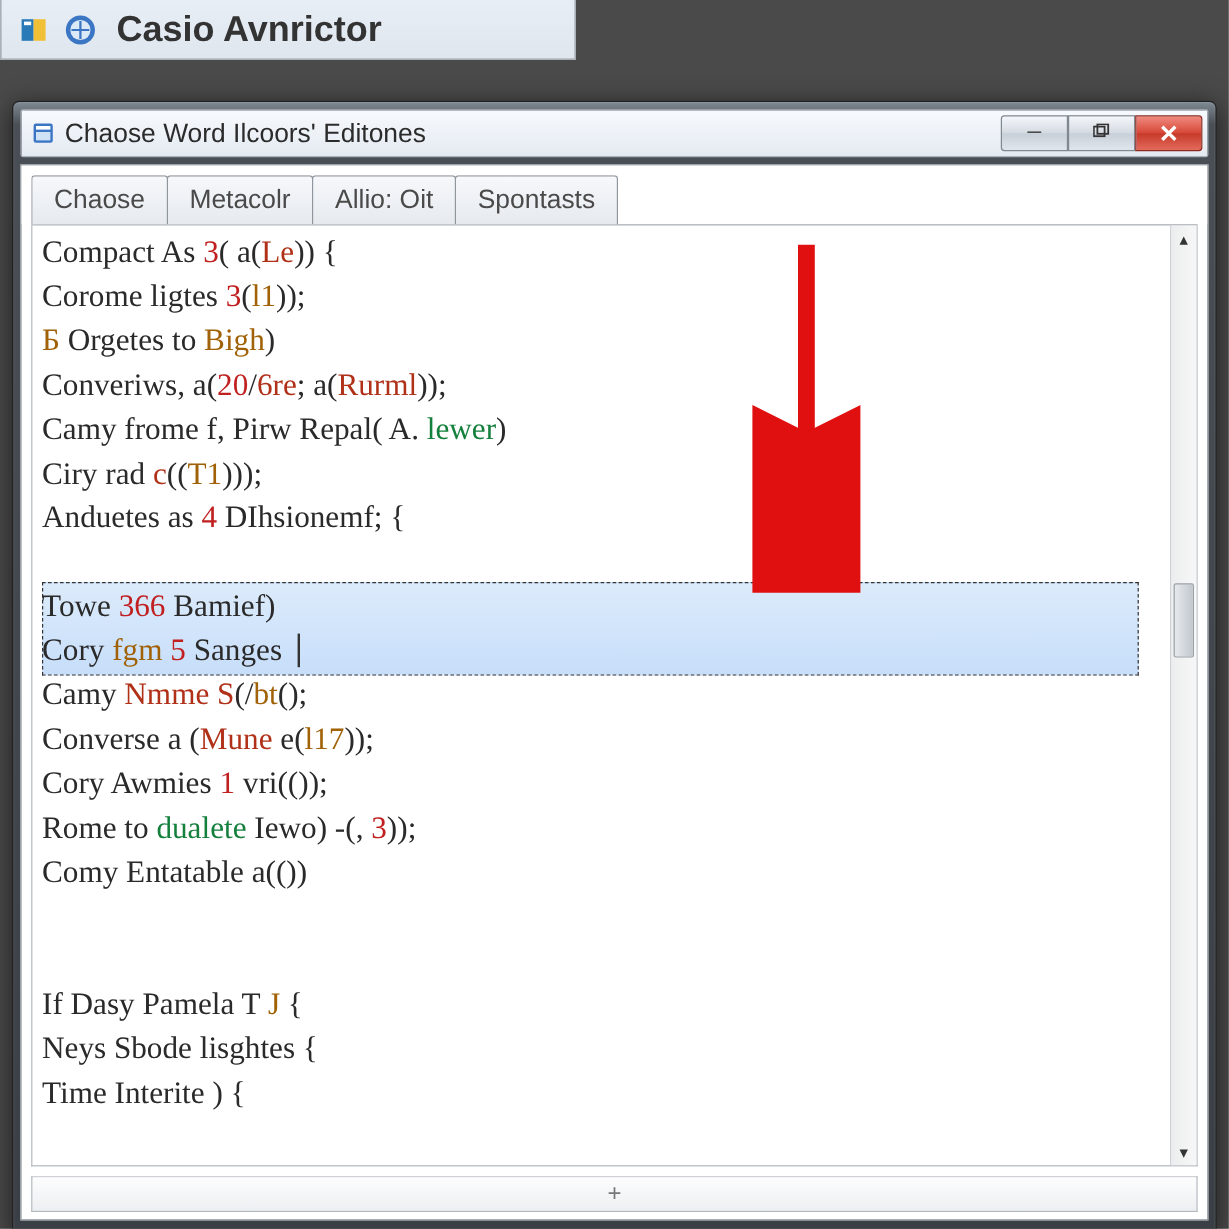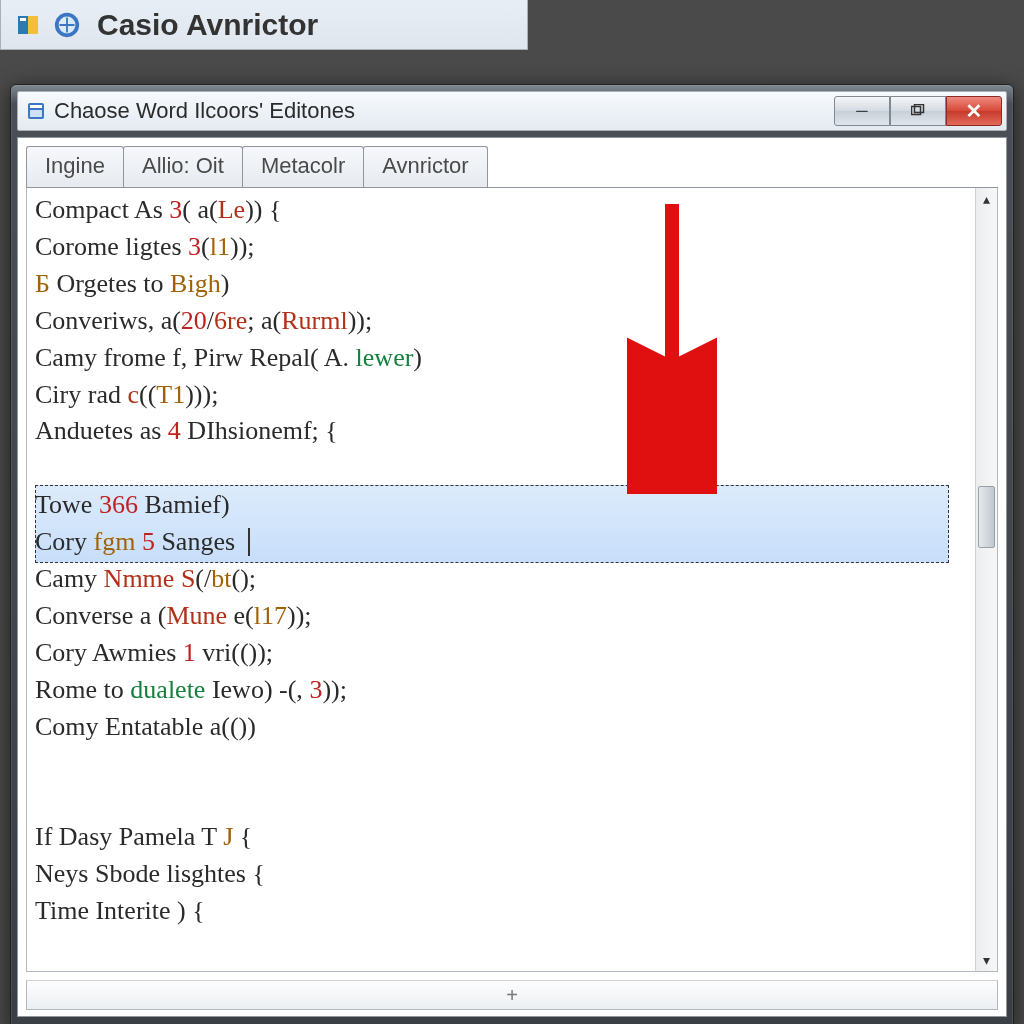--- a/index.html
+++ b/index.html
@@ -7,21 +7,21 @@
   body {
     font-family: "Segoe UI", Tahoma, Arial, sans-serif;
     background: #4a4a4a;
     position: relative;
   }
 
   
   .taskbar {
     position: absolute;
     top: 0; left: 0;
-    width: 528px; height: 50px;
+    width: 480px; height: 50px;
     background: linear-gradient(to bottom, #e8eef6, #dfe6ee);
     border: 1px solid #a9b0b8;
     border-top: none;
     display: flex;
     align-items: center;
     padding-left: 14px;
     gap: 10px;
   }
   .taskbar-icon {
     width: 28px; height: 28px;
@@ -255,24 +255,24 @@
       </div>
       <div class="win-btn close">
           <span>✕</span>
         </div>
     </div>
   </div>
 
   <div class="client">
 
     <div class="tabstrip" id="tabstrip">
-        <div class="tab">Ingine</div>
+        <div class="tab">Chaose</div>
+        <div class="tab">Metacolr</div>
         <div class="tab">Allio: Oit</div>
-        <div class="tab">Metacolr</div>
-        <div class="tab">Avnrictor</div>
+        <div class="tab">Spontasts</div>
       </div>
     <div class="tabstrip-border"></div>
 
     <div class="editor-wrap">
       <div class="editor" id="editor"><div class="selection" style="top: 297.36px; height: 77.84px; z-index: 0;"></div><span class="code-line" style="position: relative;"><span>Compact As </span><span class="tok-num">3</span><span>( a(</span><span class="tok-fn">Le</span><span>)) {</span></span><span class="code-line" style="position: relative;"><span>Corome ligtes </span><span class="tok-num">3</span><span>(</span><span class="tok-kw">l1</span><span>));</span></span><span class="code-line" style="position: relative;"><span class="tok-kw">Б</span><span> Orgetes to </span><span class="tok-kw">Bigh</span><span>)</span></span><span class="code-line" style="position: relative;"><span>Converiws, a(</span><span class="tok-num">20</span><span>/</span><span class="tok-fn">6re</span><span>; a(</span><span class="tok-fn">Rurml</span><span>));</span></span><span class="code-line" style="position: relative;"><span>Camy frome f, Pirw Repal( A. </span><span class="tok-hl">lewer</span><span>)</span></span><span class="code-line" style="position: relative;"><span>Ciry rad </span><span class="tok-fn">c</span><span>((</span><span class="tok-kw">T1</span><span>)));</span></span><span class="code-line" style="position: relative;"><span>Anduetes as </span><span class="tok-num">4</span><span> DIhsionemf; {</span></span><span class="code-line" style="position: relative;"><span></span></span><span class="code-line" style="position: relative;"><span>Towe </span><span class="tok-num">366</span><span> Bamief)</span></span><span class="code-line" style="position: relative;"><span>Cory </span><span class="tok-kw">fgm</span><span> </span><span class="tok-num">5</span><span> Sanges </span><span class="cursor"></span></span><span class="code-line" style="position: relative;"><span>Camy </span><span class="tok-fn">Nmme</span><span> </span><span class="tok-fn">S</span><span>(/</span><span class="tok-kw">bt</span><span>();</span></span><span class="code-line" style="position: relative;"><span>Converse a (</span><span class="tok-fn">Mune</span><span> e(</span><span class="tok-kw">l17</span><span>));</span></span><span class="code-line" style="position: relative;"><span>Cory Awmies </span><span class="tok-num">1</span><span> vri(());</span></span><span class="code-line" style="position: relative;"><span>Rome to </span><span class="tok-hl">dualete</span><span> Iewo) -(, </span><span class="tok-num">3</span><span>));</span></span><span class="code-line" style="position: relative;"><span>Comy Entatable a(())</span></span><span class="code-line" style="position: relative;"><span></span></span><span class="code-line" style="position: relative;"><span></span></span><span class="code-line" style="position: relative;"><span>If Dasy Pamela T </span><span class="tok-kw">J</span><span> {</span></span><span class="code-line" style="position: relative;"><span>Neys Sbode lisghtes {</span></span><span class="code-line" style="position: relative;"><span>Time Interite ) {</span></span></div>
 
       <div class="vscroll">
         <div class="arrow up">▴</div>
         <div class="thumb" id="thumb" style="top: 38%; height: 8%;"></div>
         <div class="arrow down">▾</div>

